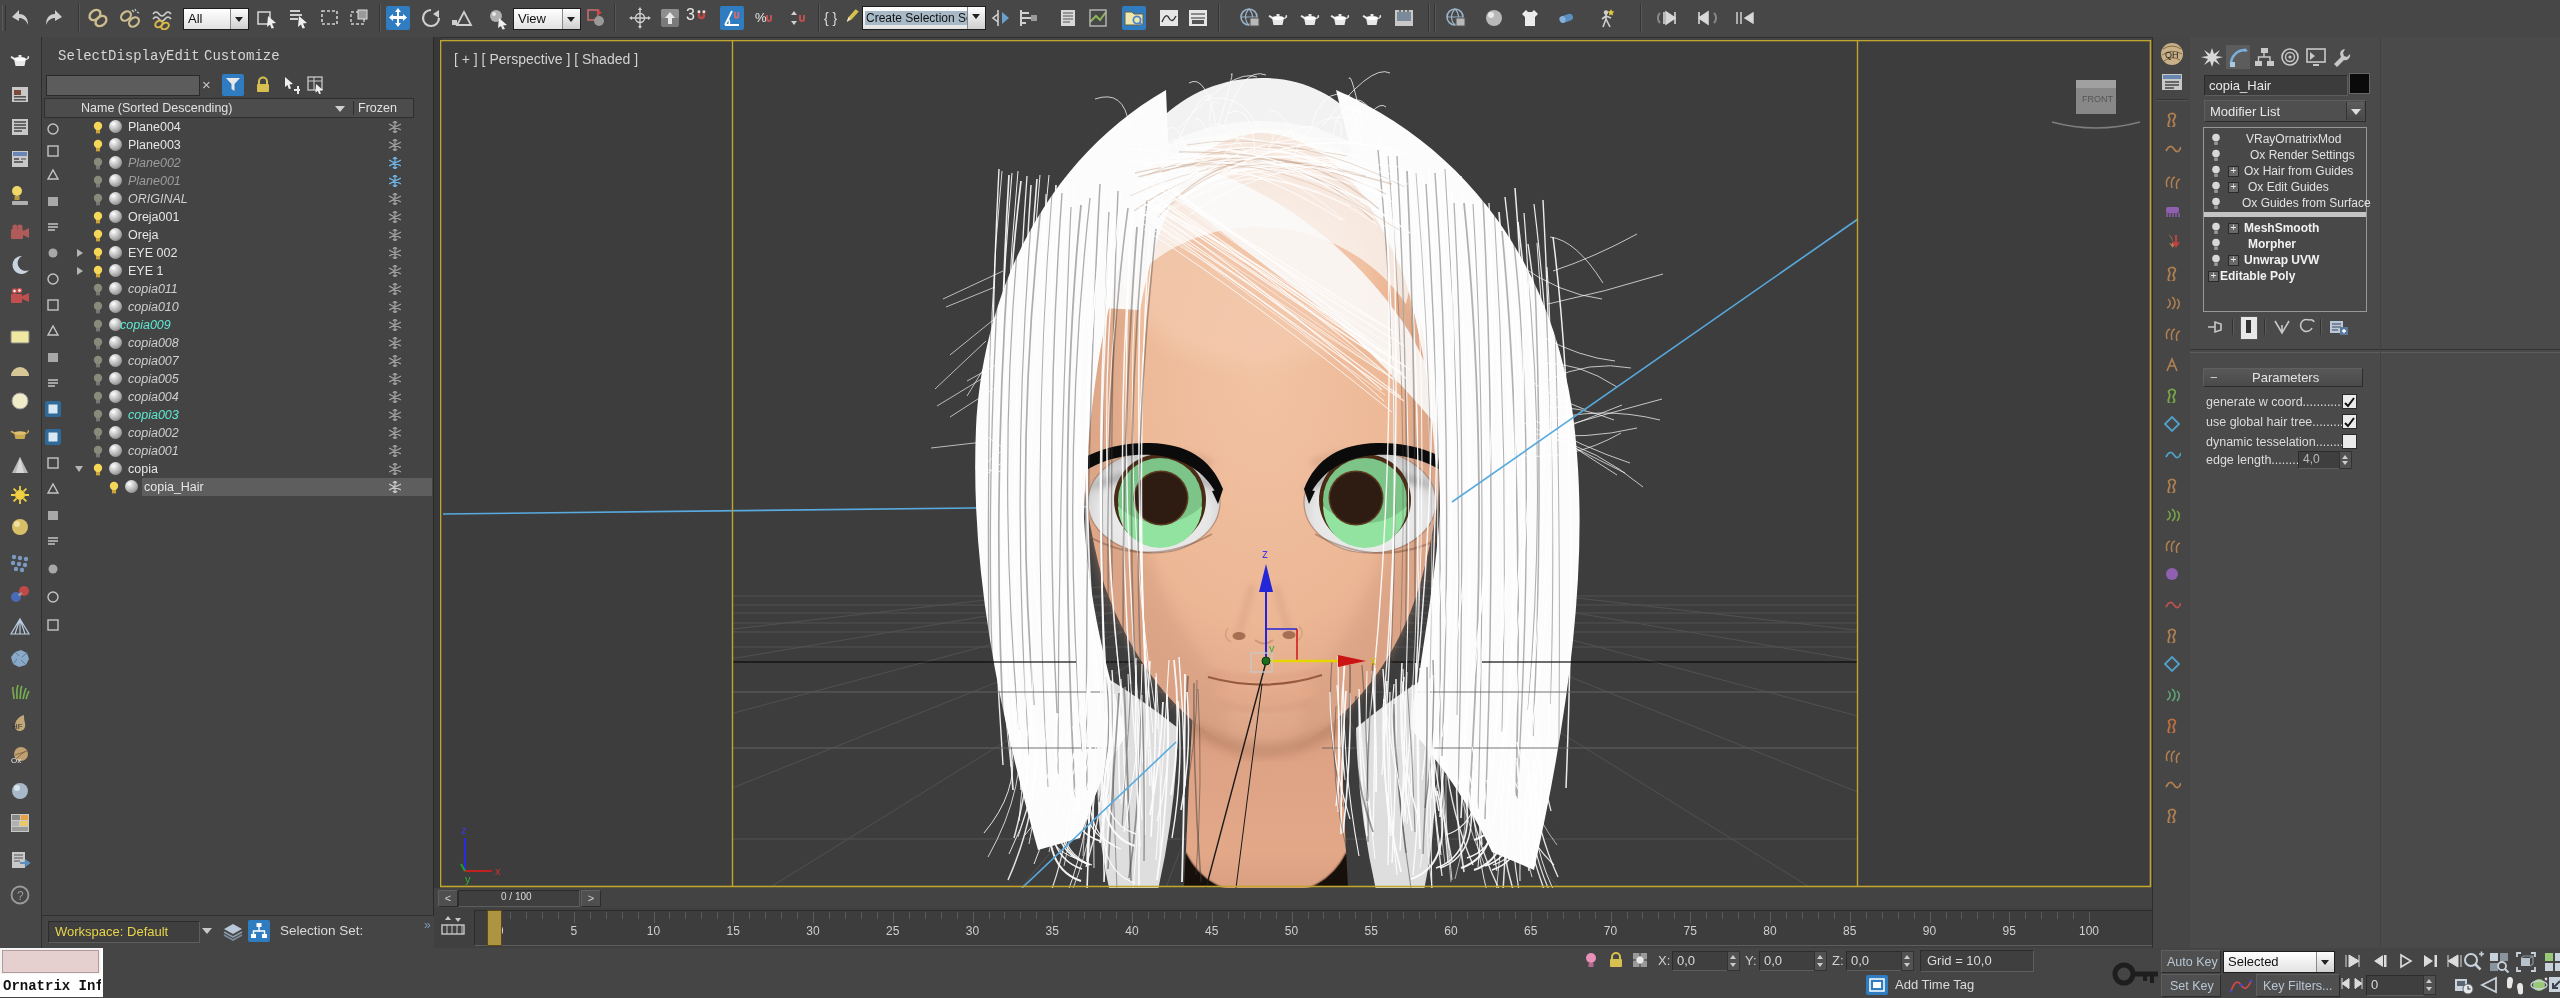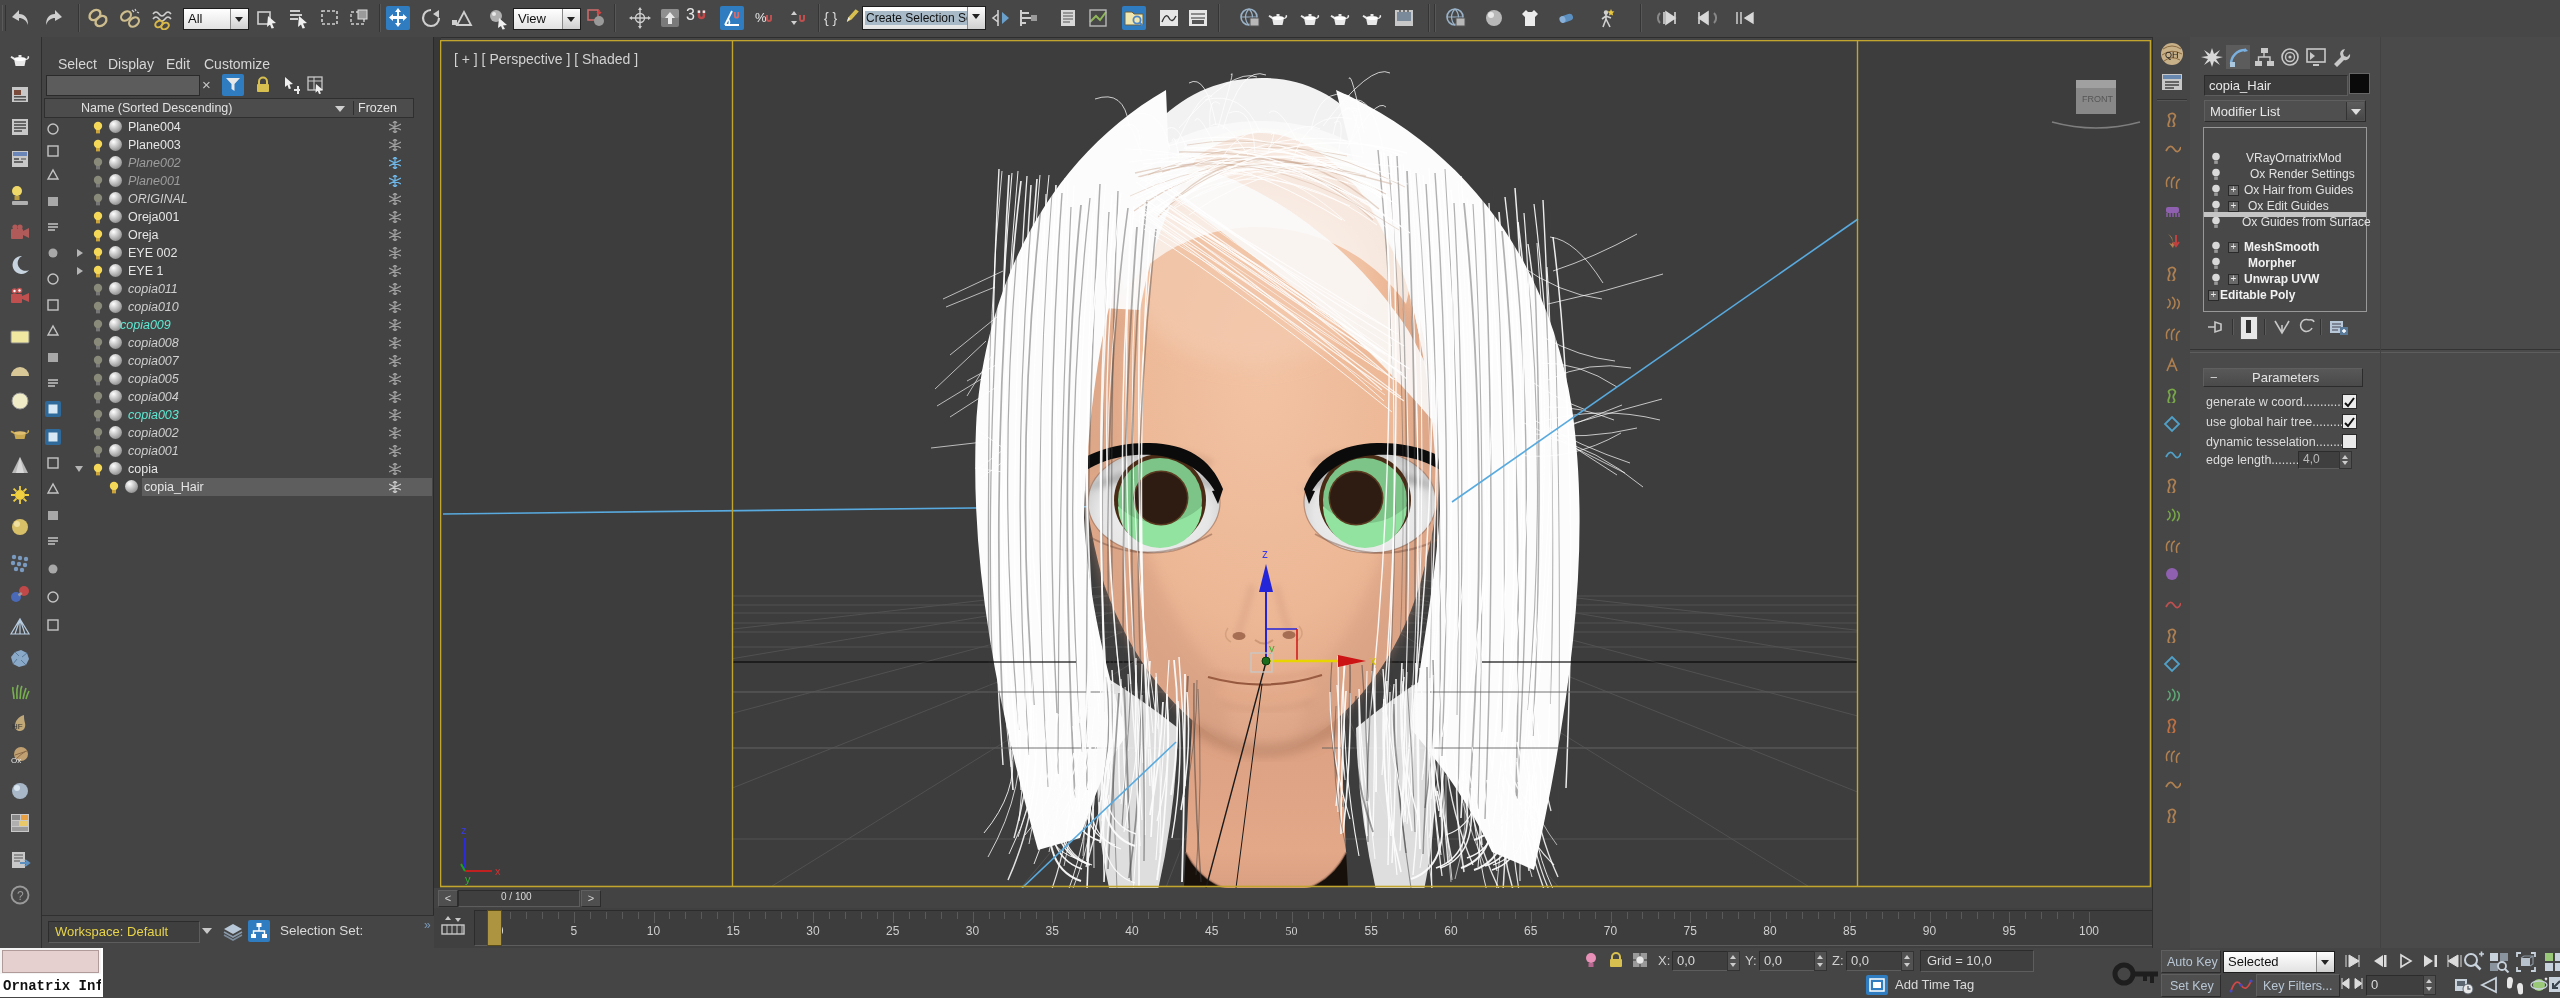--- a/index.html
+++ b/index.html
@@ -10,38 +10,38 @@
   .sep{position:absolute;top:4px;width:1px;height:28px;background:#353535;border-right:1px solid #575757;}
   .combo{position:absolute;background:linear-gradient(#ffffff,#e2e2e2);border:1px solid #1e1e1e;
        color:#111;font-size:13px;white-space:nowrap;}
   .combo .arr{position:absolute;right:0;top:0;bottom:0;width:17px;background:linear-gradient(#fdfdfd,#cfcfcf);
        border-left:1px solid #888;}
   .combo .arr i{position:absolute;left:4px;top:50%;margin-top:-2px;width:0;height:0;
        border-left:4.5px solid transparent;border-right:4.5px solid transparent;border-top:5px solid #222;}
   #leftstrip{left:0;top:37px;width:41px;height:911px;background:#474747;border-right:1px solid #2e2e2e;}
   #explorer{left:42px;top:37px;width:391px;height:878px;background:#444444;border-right:1px solid #2a2a2a;}
   #expmenu{position:absolute;left:0;top:8px;width:100%;height:26px;color:#d6d6d6;font-size:14px;}
-  #expmenu span{position:absolute;top:11px;}
+  #expmenu span{position:absolute;top:3px;font-family:Liberation Mono, monospace;}
   #searchbox{position:absolute;left:4px;top:38px;width:152px;height:19px;background:#5c5c5c;border:1px solid #2a2a2a;}
   #lvheader{position:absolute;left:2px;top:61px;width:368px;height:18px;background:#4c4c4c;border:1px solid #2f2f2f;color:#e2e2e2;font-size:12.5px;}
   .row{position:absolute;left:22px;width:368px;height:18px;font-size:12.5px;color:#e6e6e6;white-space:nowrap;}
   .row .nm{position:absolute;top:2px;}
   .ital{font-style:italic;color:#bababa;}
   .sphi{position:absolute;width:13px;height:13px;top:2px;border-radius:50%;
         background:radial-gradient(circle at 35% 30%,#fff,#9a9a9a 70%,#777);}
   .tri-r{position:absolute;left:13px;top:5px;width:0;height:0;border-top:4px solid transparent;border-bottom:4px solid transparent;border-left:6px solid #b5b5b5;}
   .tri-d{position:absolute;left:11px;top:6px;width:0;height:0;border-left:4.5px solid transparent;border-right:4.5px solid transparent;border-top:6px solid #b5b5b5;}
   #wsbar{left:42px;top:915px;width:2518px;height:33px;background:#454545;border-top:1px solid #303030;}
   #statusarea{left:0;top:948px;width:2560px;height:50px;background:#454545;}
   .sunken{position:absolute;white-space:nowrap;background:#3f3f3f;border:1px solid #2c2c2c;border-bottom-color:#5d5d5d;border-right-color:#5d5d5d;color:#dadada;font-size:13px;}
   .raised{position:absolute;white-space:nowrap;background:#4f4f4f;border:1px solid #5f5f5f;border-bottom-color:#2c2c2c;border-right-color:#2c2c2c;color:#d6d6d6;font-size:13px;}
   #oxstrip{left:2152px;top:37px;width:38px;height:911px;background:#464646;border-left:1px solid #2e2e2e;}
   #cmdpanel{left:2190px;top:37px;width:370px;height:911px;background:#4a4a4a;}
   #modstack{position:absolute;left:13px;top:90px;width:162px;height:183px;background:#484848;border:1px solid #989898;color:#e2e2e2;font-size:12px;}
-  .mrow{position:absolute;left:0;width:100%;height:16px;white-space:nowrap;margin-top:19px;}
+  .mrow{position:absolute;left:0;width:100%;height:16px;white-space:nowrap;}
   .mrow .t{position:absolute;top:1px;}
   .mbold{font-weight:bold;color:#f2f2f2;}
   .plus{position:absolute;width:9px;height:9px;top:3px;background:#686868;border:1px solid #2a2a2a;color:#e8e8e8;
         font-size:10px;line-height:8px;text-align:center;}
   .chk{position:absolute;width:13px;height:13px;background:#ebebeb;border:1px solid #2a2a2a;}
   .cplabel{position:absolute;color:#dcdcdc;font-size:12.5px;white-space:nowrap;}
   #timebar{left:434px;top:888px;width:2126px;height:20px;background:#434343;}
   #ruler{left:434px;top:908px;width:2126px;height:40px;background:#404040;}
   .tick{position:absolute;width:1px;background:#5a5a5a;}
   .tickl{position:absolute;top:16px;color:#cfcfcf;font-size:12px;transform:translateX(-50%);}
@@ -1106,21 +1106,21 @@
       <div class="tick" style="left:729.9px;top:4px;height:7px;"></div>
       <div class="tick" style="left:745.9px;top:4px;height:7px;"></div>
       <div class="tick" style="left:761.8px;top:4px;height:7px;"></div>
       <div class="tick" style="left:777.8px;top:4px;height:11px;"></div>
       <div class="tickl" style="left:777.8px;">45</div>
       <div class="tick" style="left:793.7px;top:4px;height:7px;"></div>
       <div class="tick" style="left:809.6px;top:4px;height:7px;"></div>
       <div class="tick" style="left:825.6px;top:4px;height:7px;"></div>
       <div class="tick" style="left:841.5px;top:4px;height:7px;"></div>
       <div class="tick" style="left:857.5px;top:4px;height:11px;"></div>
-      <div class="tickl" style="left:857.5px;font-family:Liberation Serif, serif;">50</div>
+      <div class="tickl" style="left:857.5px;">50</div>
       <div class="tick" style="left:873.5px;top:4px;height:7px;"></div>
       <div class="tick" style="left:889.4px;top:4px;height:7px;"></div>
       <div class="tick" style="left:905.4px;top:4px;height:7px;"></div>
       <div class="tick" style="left:921.3px;top:4px;height:7px;"></div>
       <div class="tick" style="left:937.3px;top:4px;height:11px;"></div>
       <div class="tickl" style="left:937.3px;">55</div>
       <div class="tick" style="left:953.2px;top:4px;height:7px;"></div>
       <div class="tick" style="left:969.1px;top:4px;height:7px;"></div>
       <div class="tick" style="left:985.1px;top:4px;height:7px;"></div>
       <div class="tick" style="left:1001.0px;top:4px;height:7px;"></div>

